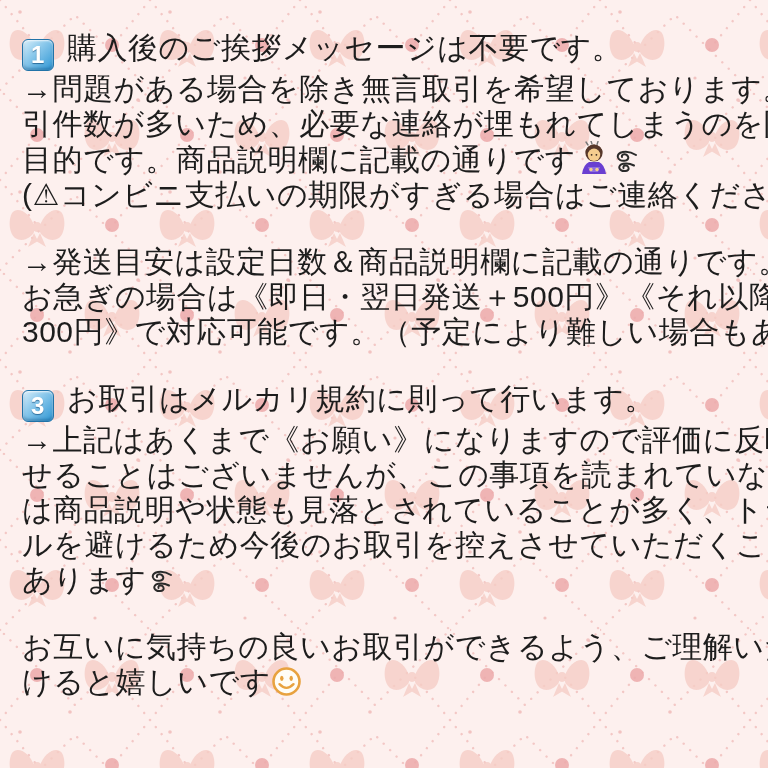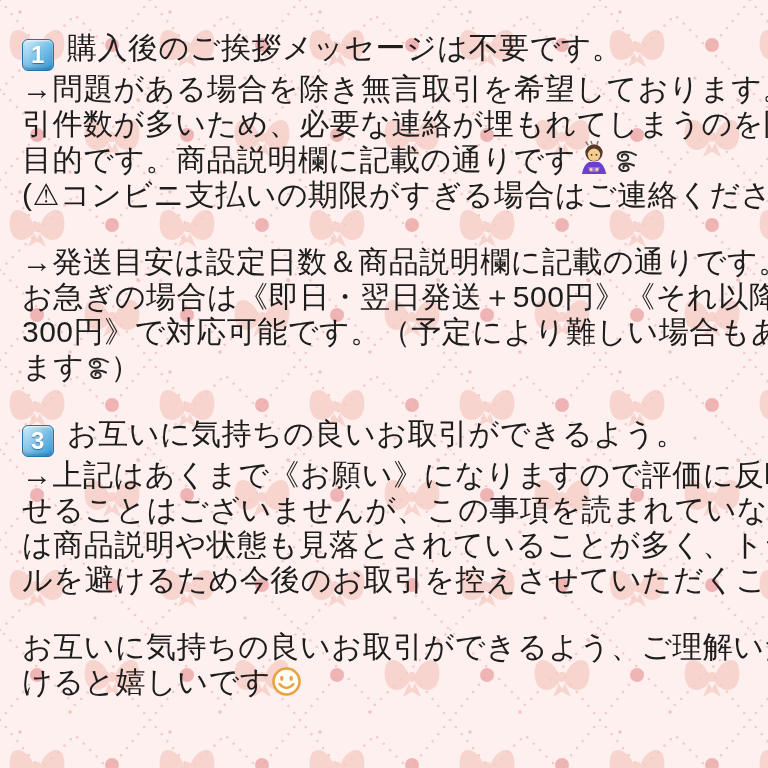--- a/index.html
+++ b/index.html
@@ -106,33 +106,33 @@
                 <path d="M24 5 C15 -1 4 2 6 7.5 C8 12.5 18 11.5 16 6.5 C14.5 3 9 3.8 10 7"></path>
                 <path d="M22 15.5 C14.5 11.5 5.5 14 7.5 18.5 C9.5 22.5 18 21.5 16.5 17.5 C15.5 14.5 10.5 15 11.5 18"></path>
               </g>
             </svg></span></div>
         <div class="line"><span>(⚠コンビニ支払いの期限がすぎる場合はご連絡ください)</span></div>
       </div>
       <div class="section">
         <div class="line"><span>→発送目安は設定日数＆商品説明欄に記載の通りです。</span></div>
         <div class="line"><span>お急ぎの場合は《即日・翌日発送＋500円》《それ以降＋</span></div>
         <div class="line"><span>300円》で対応可能です。（予定により難しい場合もあり</span></div>
-        <div class="line"><span>ます</span><span class="inline-icon"><svg width="26" height="25" viewBox="0 0 26 25">
+      </div>
+      <div class="section">
+        <div class="line"><span class="keycap">3</span><span>お取引はメルカリ規約に則って行います。</span></div>
+        <div class="line"><span>→上記はあくまで《お願い》になりますので評価に反映さ</span></div>
+        <div class="line"><span>せることはございませんが、この事項を読まれていない方</span></div>
+        <div class="line"><span>は商品説明や状態も見落とされていることが多く、トラブ</span></div>
+        <div class="line"><span>ルを避けるため今後のお取引を控えさせていただくことが</span></div>
+        <div class="line"><span>あります</span><span class="inline-icon"><svg width="26" height="25" viewBox="0 0 26 25">
               <g stroke="#2a2a2a" stroke-width="2" fill="none" stroke-linecap="round">
                 <path d="M24 5 C15 -1 4 2 6 7.5 C8 12.5 18 11.5 16 6.5 C14.5 3 9 3.8 10 7"></path>
                 <path d="M22 15.5 C14.5 11.5 5.5 14 7.5 18.5 C9.5 22.5 18 21.5 16.5 17.5 C15.5 14.5 10.5 15 11.5 18"></path>
               </g>
-            </svg></span><span>）</span></div>
-      </div>
-      <div class="section">
-        <div class="line"><span class="keycap">3</span><span>お互いに気持ちの良いお取引ができるよう。</span></div>
-        <div class="line"><span>→上記はあくまで《お願い》になりますので評価に反映さ</span></div>
-        <div class="line"><span>せることはございませんが、この事項を読まれていない方</span></div>
-        <div class="line"><span>は商品説明や状態も見落とされていることが多く、トラブ</span></div>
-        <div class="line"><span>ルを避けるため今後のお取引を控えさせていただくことが</span></div>
+            </svg></span></div>
       </div>
       <div class="footer-block">
         <div class="line"><span>お互いに気持ちの良いお取引ができるよう、ご理解いただ</span></div>
         <div class="line"><span>けると嬉しいです</span><span class="inline-icon"><svg width="31" height="31" viewBox="0 0 31 31">
               <circle cx="15.5" cy="15.5" r="13" fill="#fffdf6" stroke="#e8a23f" stroke-width="2.6"></circle>
               <ellipse cx="10.8" cy="12.3" rx="1.7" ry="2.6" fill="#e8a23f"></ellipse>
               <ellipse cx="20.2" cy="12.3" rx="1.7" ry="2.6" fill="#e8a23f"></ellipse>
               <path d="M8.5 18.2 Q15.5 25.5 22.5 18.2" stroke="#e8a23f" stroke-width="2.4" fill="none" stroke-linecap="round"></path>
             </svg></span></div>
       </div>

